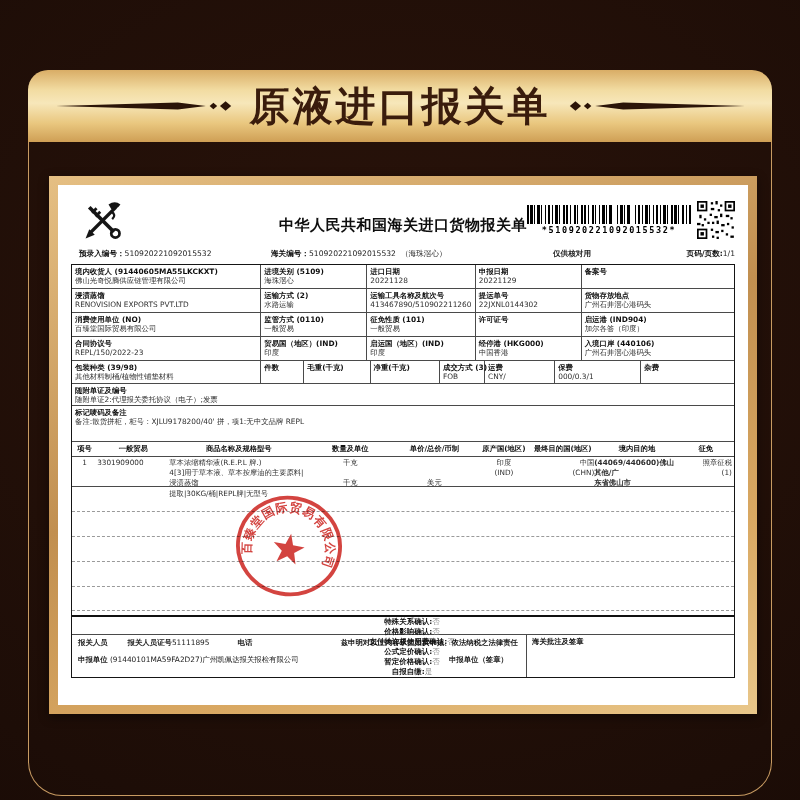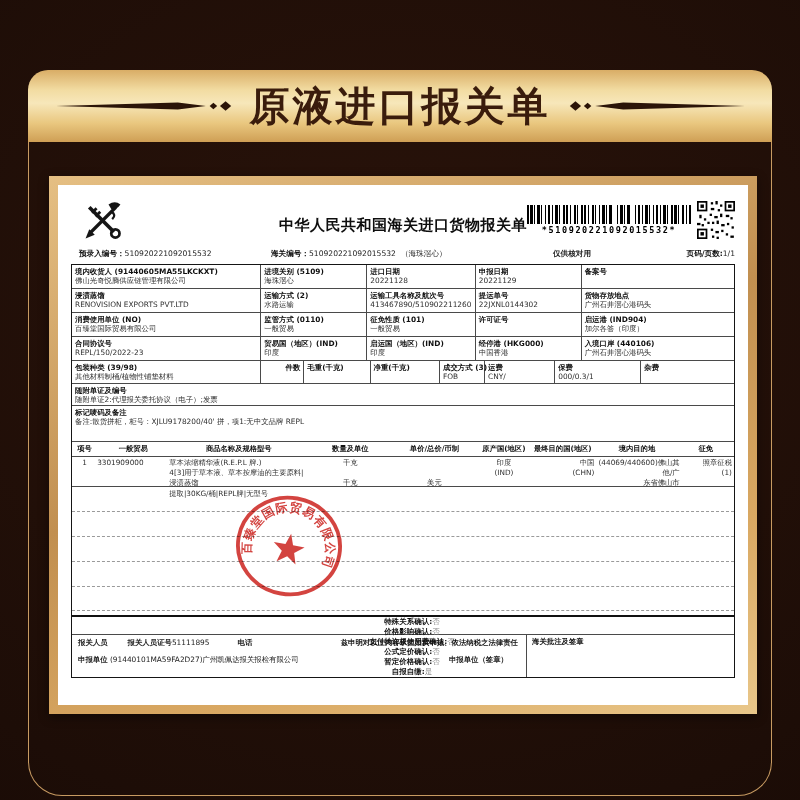--- a/index.html
+++ b/index.html
@@ -42,31 +42,31 @@
   
   .doctable{border:1.5px solid #151515;background:#fff;}
   .t-row{display:flex;box-sizing:border-box;border-bottom:1px solid #4a4a4a;}
   .cell{box-sizing:border-box;border-right:1px solid #4a4a4a;padding:1.5px 3px;overflow:visible;}
   .cell:last-child{border-right:none;}
   .lab{font-size:7.4px;font-weight:700;color:#111;line-height:1.3;white-space:nowrap;}
   .val{font-size:7.4px;color:#2e2e2e;line-height:1.3;white-space:nowrap;}
   .r-info{height:24px;}
   .c1{width:28.6%;}.c2{width:16%;}.c3{width:16.4%;}.c4{width:16%;}.c5{width:23%;}
   .r-pack{height:23px;}
-  .p1{width:28.6%;}.p2{width:6.5%;text-align:right;}.p3{width:10%;}.p4{width:10.5%;}.p5{width:6.8%;}.p6{width:10.6%;}.p7{width:13%;}.p8{width:14%;}
+  .p1{width:28.6%;}.p2{width:6.5%;}.p3{width:10%;}.p4{width:10.5%;}.p5{width:6.8%;}.p6{width:10.6%;}.p7{width:13%;}.p8{width:14%;}
   .r-wide{height:22px;display:block;padding:1.5px 3px;}
   .r-marks{height:36px;display:block;padding:1.5px 3px;}
   
   .g-head{display:flex;height:14px;align-items:center;border-bottom:1px solid #4a4a4a;}
   .g-head>div{font-size:7.3px;font-weight:700;color:#111;text-align:center;white-space:nowrap;overflow:visible;}
   .g-body{display:flex;height:30px;border-bottom:1px solid #4a4a4a;padding-top:1px;box-sizing:border-box;}
   .g-body>div{font-size:7.3px;color:#2e2e2e;line-height:1.4;white-space:pre-line;overflow:visible;}
   .gb1{width:3.8%;text-align:center;}.gb2{width:10.9%;}.gb3{width:21%;}.gb4{width:12.7%;text-align:center;}
   .gb5{width:12.7%;text-align:center;}.gb6{width:8.3%;text-align:center;}.gb7{width:9.5%;text-align:right;}
-  .gb8{width:12.9%;text-align:right;}.gb9{width:8.2%;text-align:right;padding-right:2px;box-sizing:border-box;}
+  .gb8{width:12.9%;font-weight:bold;}.gb9{width:8.2%;text-align:right;padding-right:2px;box-sizing:border-box;}
   .blank-rows{position:relative;height:128px;border-bottom:2px solid #111;}
   .dash{position:absolute;left:0;right:0;border-top:1px dashed #9a9a9a;height:0;}
   .d1{top:24px;}.d2{top:49px;}.d3{top:74px;}.d4{top:99px;}.d5{top:123px;}
   
   .r-confirm{display:flex;justify-content:space-between;align-items:center;height:18px;
              padding:0 12px 0 30px;font-size:7.5px;flex-direction:column;}
   .confirm-item b{font-weight:700;color:#111;}
   .confirm-item span{color:var(--muted,#8a8a8a);}
   
   .r-footer{display:flex;height:42px;border-bottom:none;}

